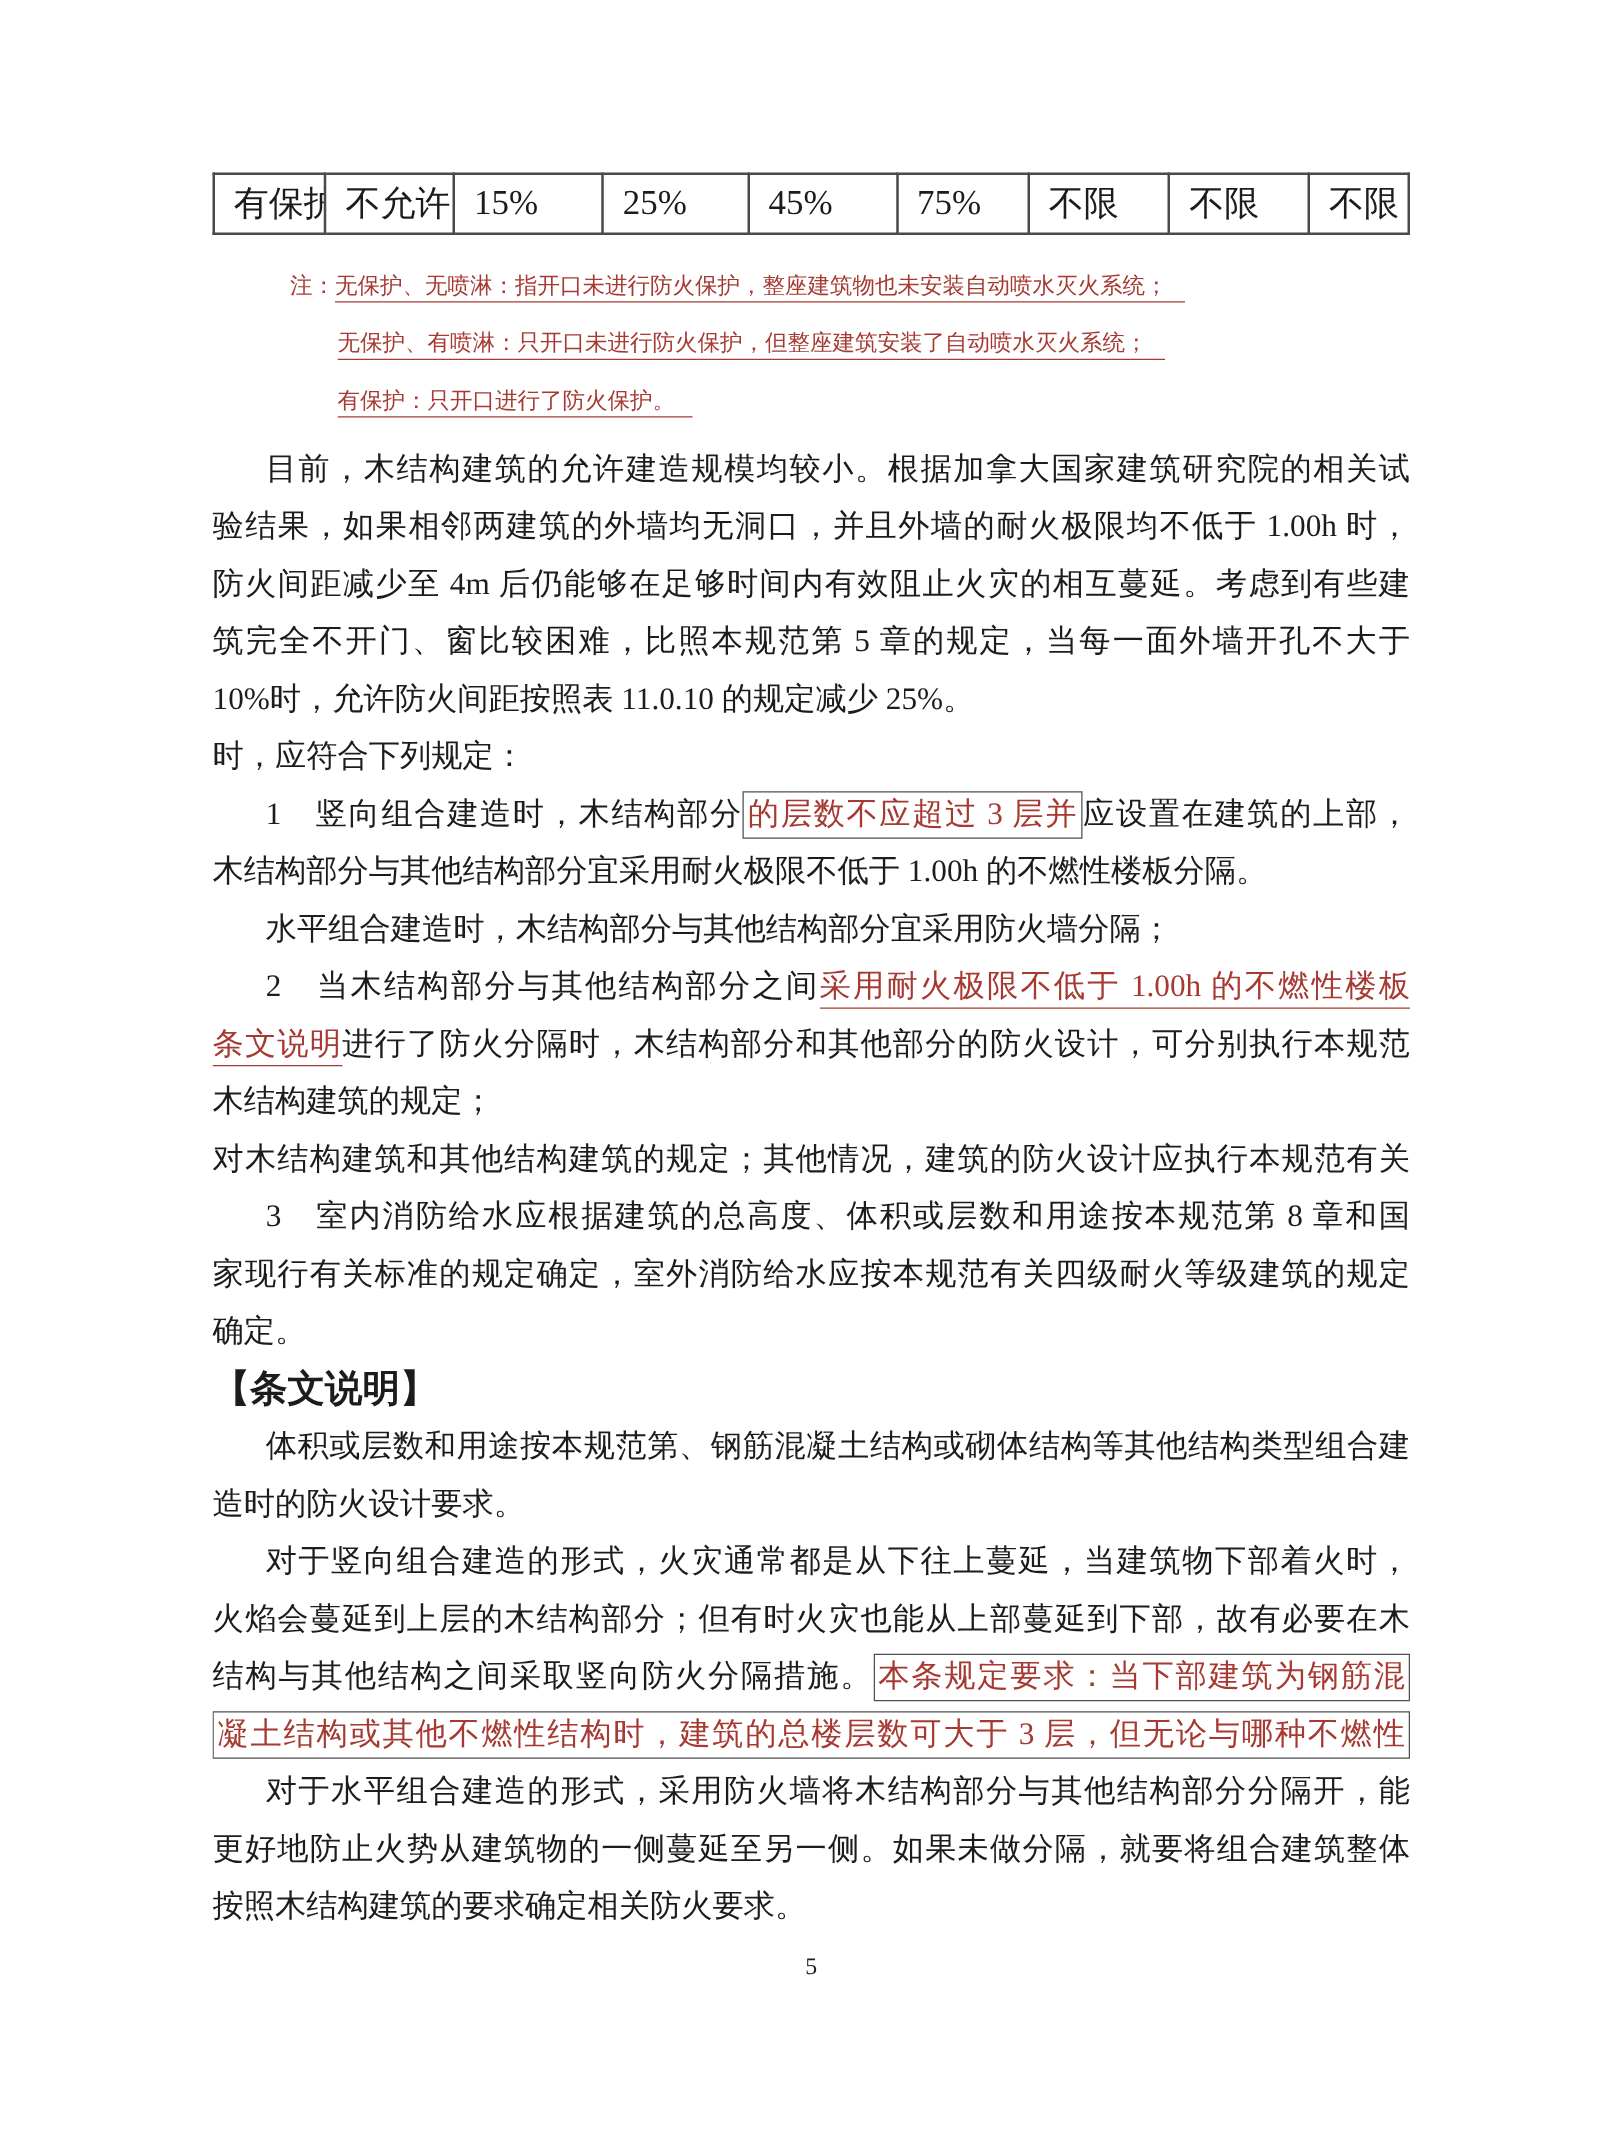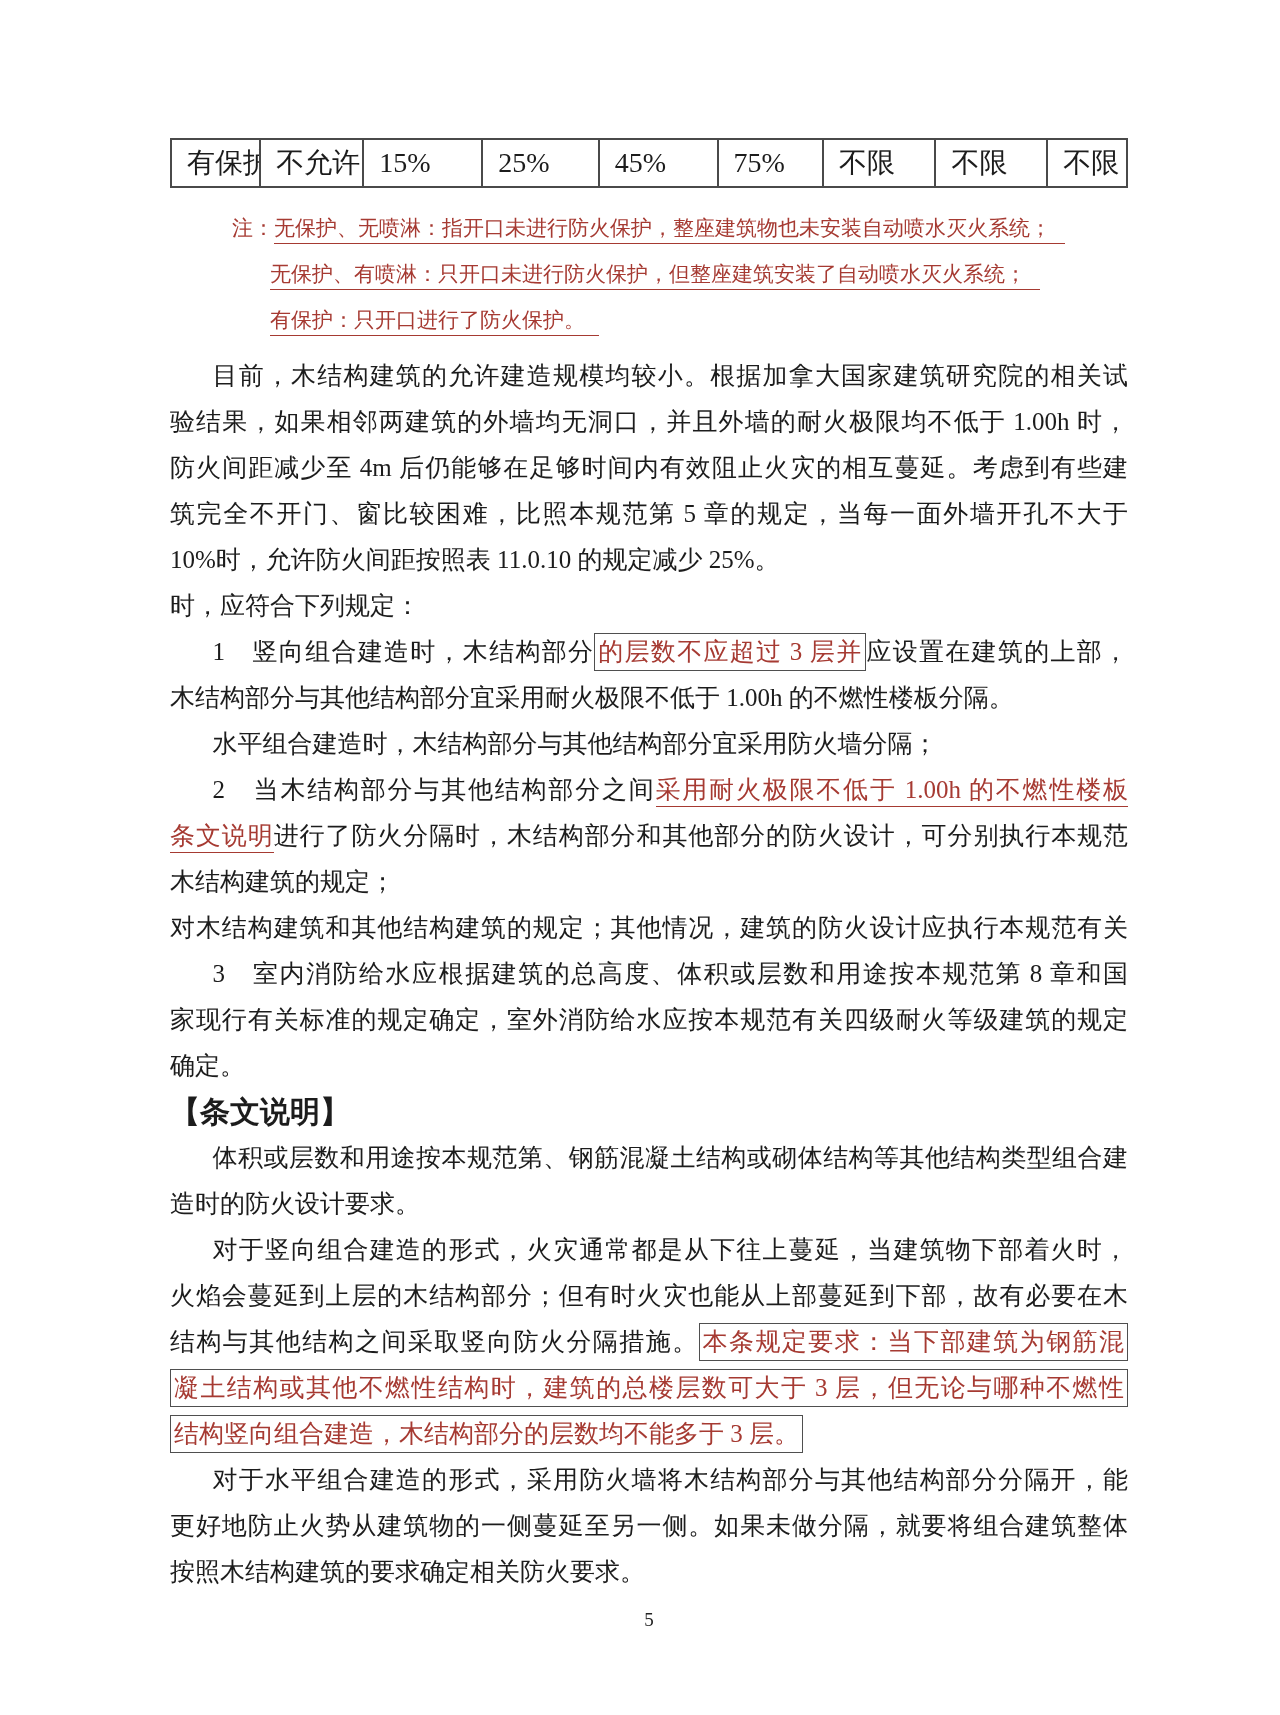--- a/index.html
+++ b/index.html
@@ -28,21 +28,21 @@
     height: 42px;
     font-size: 28px;
     padding: 2px 4px 2px 15px;
     vertical-align: middle;
     white-space: nowrap;
     overflow: hidden;
   }
   
   .notes { margin: 17px 0 10px 62px; }
   .note {
-    font-size: 21px;
+    font-size: 18px;
     line-height: 46px;
     height: 46px;
     color: var(--red, #a63a32);
     white-space: nowrap;
     overflow: hidden;
   }
   .note.shift { margin-left: 38px; }
   .note .u {
     border-bottom: 1.5px solid var(--red, #a63a32);
     padding-bottom: 3px;
@@ -126,21 +126,20 @@
       <div class="line ind just"><span class="seg">3　室内消防给水应根据建筑的总高度、体积或层数和用途按本规范第 8 章和国</span></div>
       <div class="line just"><span class="seg">家现行有关标准的规定确定，室外消防给水应按本规范有关四级耐火等级建筑的规定</span></div>
       <div class="line"><span class="seg">确定。</span></div>
       <div class="line"><span class="seg b">【条文说明】</span></div>
       <div class="line ind just"><span class="seg">体积或层数和用途按本规范第、钢筋混凝土结构或砌体结构等其他结构类型组合建</span></div>
       <div class="line"><span class="seg">造时的防火设计要求。</span></div>
       <div class="line ind just"><span class="seg">对于竖向组合建造的形式，火灾通常都是从下往上蔓延，当建筑物下部着火时，</span></div>
       <div class="line just"><span class="seg">火焰会蔓延到上层的木结构部分；但有时火灾也能从上部蔓延到下部，故有必要在木</span></div>
       <div class="line just"><span class="seg">结构与其他结构之间采取竖向防火分隔措施。</span><span class="seg rb">本条规定要求：当下部建筑为钢筋混</span></div>
       <div class="line just"><span class="seg rb">凝土结构或其他不燃性结构时，建筑的总楼层数可大于 3 层，但无论与哪种不燃性</span></div>
-      <div class="line"><span class="seg rb">结构竖向组合建造，木结构部分的层数均不能多于 3 层。</span></div>
       <div class="line ind just"><span class="seg">对于水平组合建造的形式，采用防火墙将木结构部分与其他结构部分分隔开，能</span></div>
       <div class="line just"><span class="seg">更好地防止火势从建筑物的一侧蔓延至另一侧。如果未做分隔，就要将组合建筑整体</span></div>
       <div class="line"><span class="seg">按照木结构建筑的要求确定相关防火要求。</span></div>
     </div>
 
   <div class="pageno">5</div>
 
 </div>
 
 </body></html>

